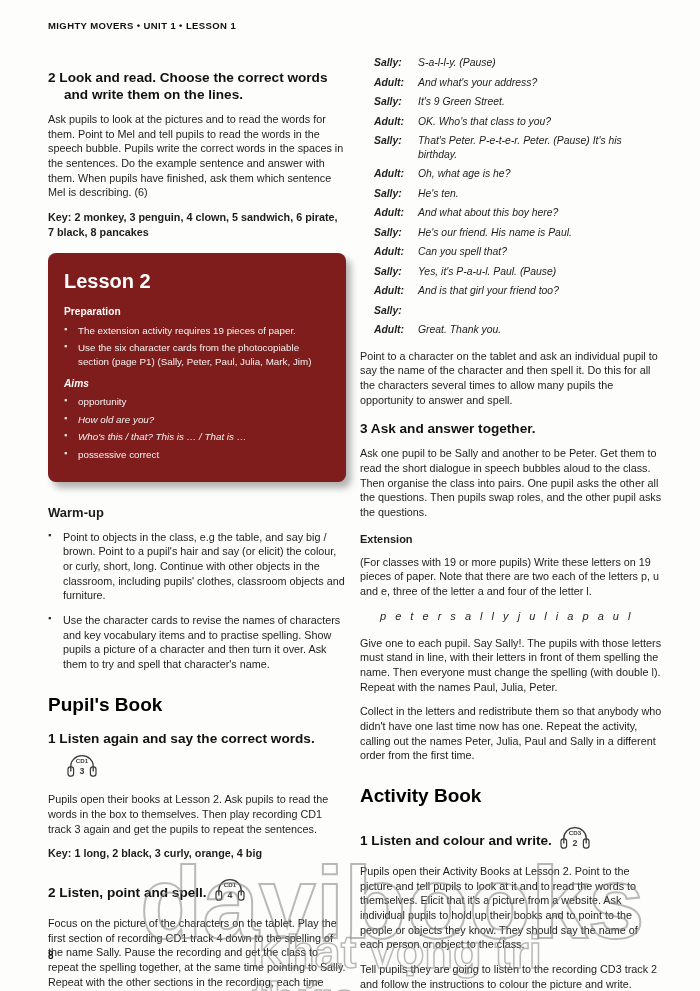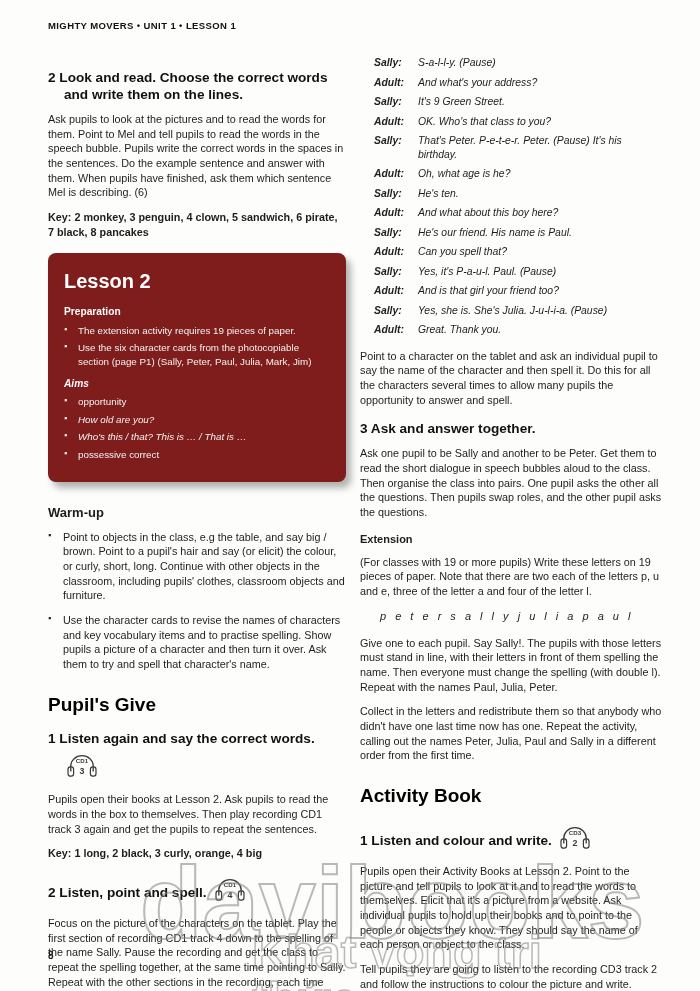--- a/index.html
+++ b/index.html
@@ -105,21 +105,21 @@
         <li>possessive correct</li>
       </ul>
     </div>
 
     <div class="h-warm">Warm-up</div>
     <ul class="warm-list">
       <li>Point to objects in the class, e.g the table, and say big / brown. Point to a pupil's hair and say (or elicit) the colour, or curly, short, long. Continue with other objects in the classroom, including pupils' clothes, classroom objects and furniture.</li>
       <li>Use the character cards to revise the names of characters and key vocabulary items and to practise spelling. Show pupils a picture of a character and then turn it over. Ask them to try and spell that character's name.</li>
     </ul>
 
-    <div class="h-big">Pupil's Give</div>
+    <div class="h-big">Pupil's Book</div>
 
     <div class="h-activity">
       <span class="ht">1 Listen again and say the correct words.</span>
       <span class="cd-icon cd-block">
         <svg width="32" height="28" viewBox="0 0 34 30">
           <path class="arc" d="M5 22 v-6 a12 11 0 0 1 24 0 v6" stroke-width="1.4"></path>
           <rect class="pad" x="2" y="17" width="6" height="10" rx="2.5" stroke-width="1.3"></rect>
           <rect class="pad" x="26" y="17" width="6" height="10" rx="2.5" stroke-width="1.3"></rect>
           <text x="17" y="13" text-anchor="middle" font-size="6.6">CD1</text>
           <text x="17" y="25" text-anchor="middle" font-size="9.5">3</text>
@@ -190,21 +190,20 @@
       <div class="dlg-line">
           <span class="dlg-speaker">Sally:</span>
           <span class="dlg-text">Yes, it's P-a-u-l. Paul. (Pause)</span>
         </div>
       <div class="dlg-line">
           <span class="dlg-speaker">Adult:</span>
           <span class="dlg-text">And is that girl your friend too?</span>
         </div>
       <div class="dlg-line">
           <span class="dlg-speaker">Sally:</span>
-          <span class="dlg-text">Yes, she is. She's Julia. J-u-l-i-a. (Pause)</span>
         </div>
       <div class="dlg-line">
           <span class="dlg-speaker">Adult:</span>
           <span class="dlg-text">Great. Thank you.</span>
         </div>
     </div>
 
     <p>Point to a character on the tablet and ask an individual pupil to say the name of the character and then spell it. Do this for all the characters several times to allow many pupils the opportunity to answer and spell.</p>
 
     <div class="h-activity">

